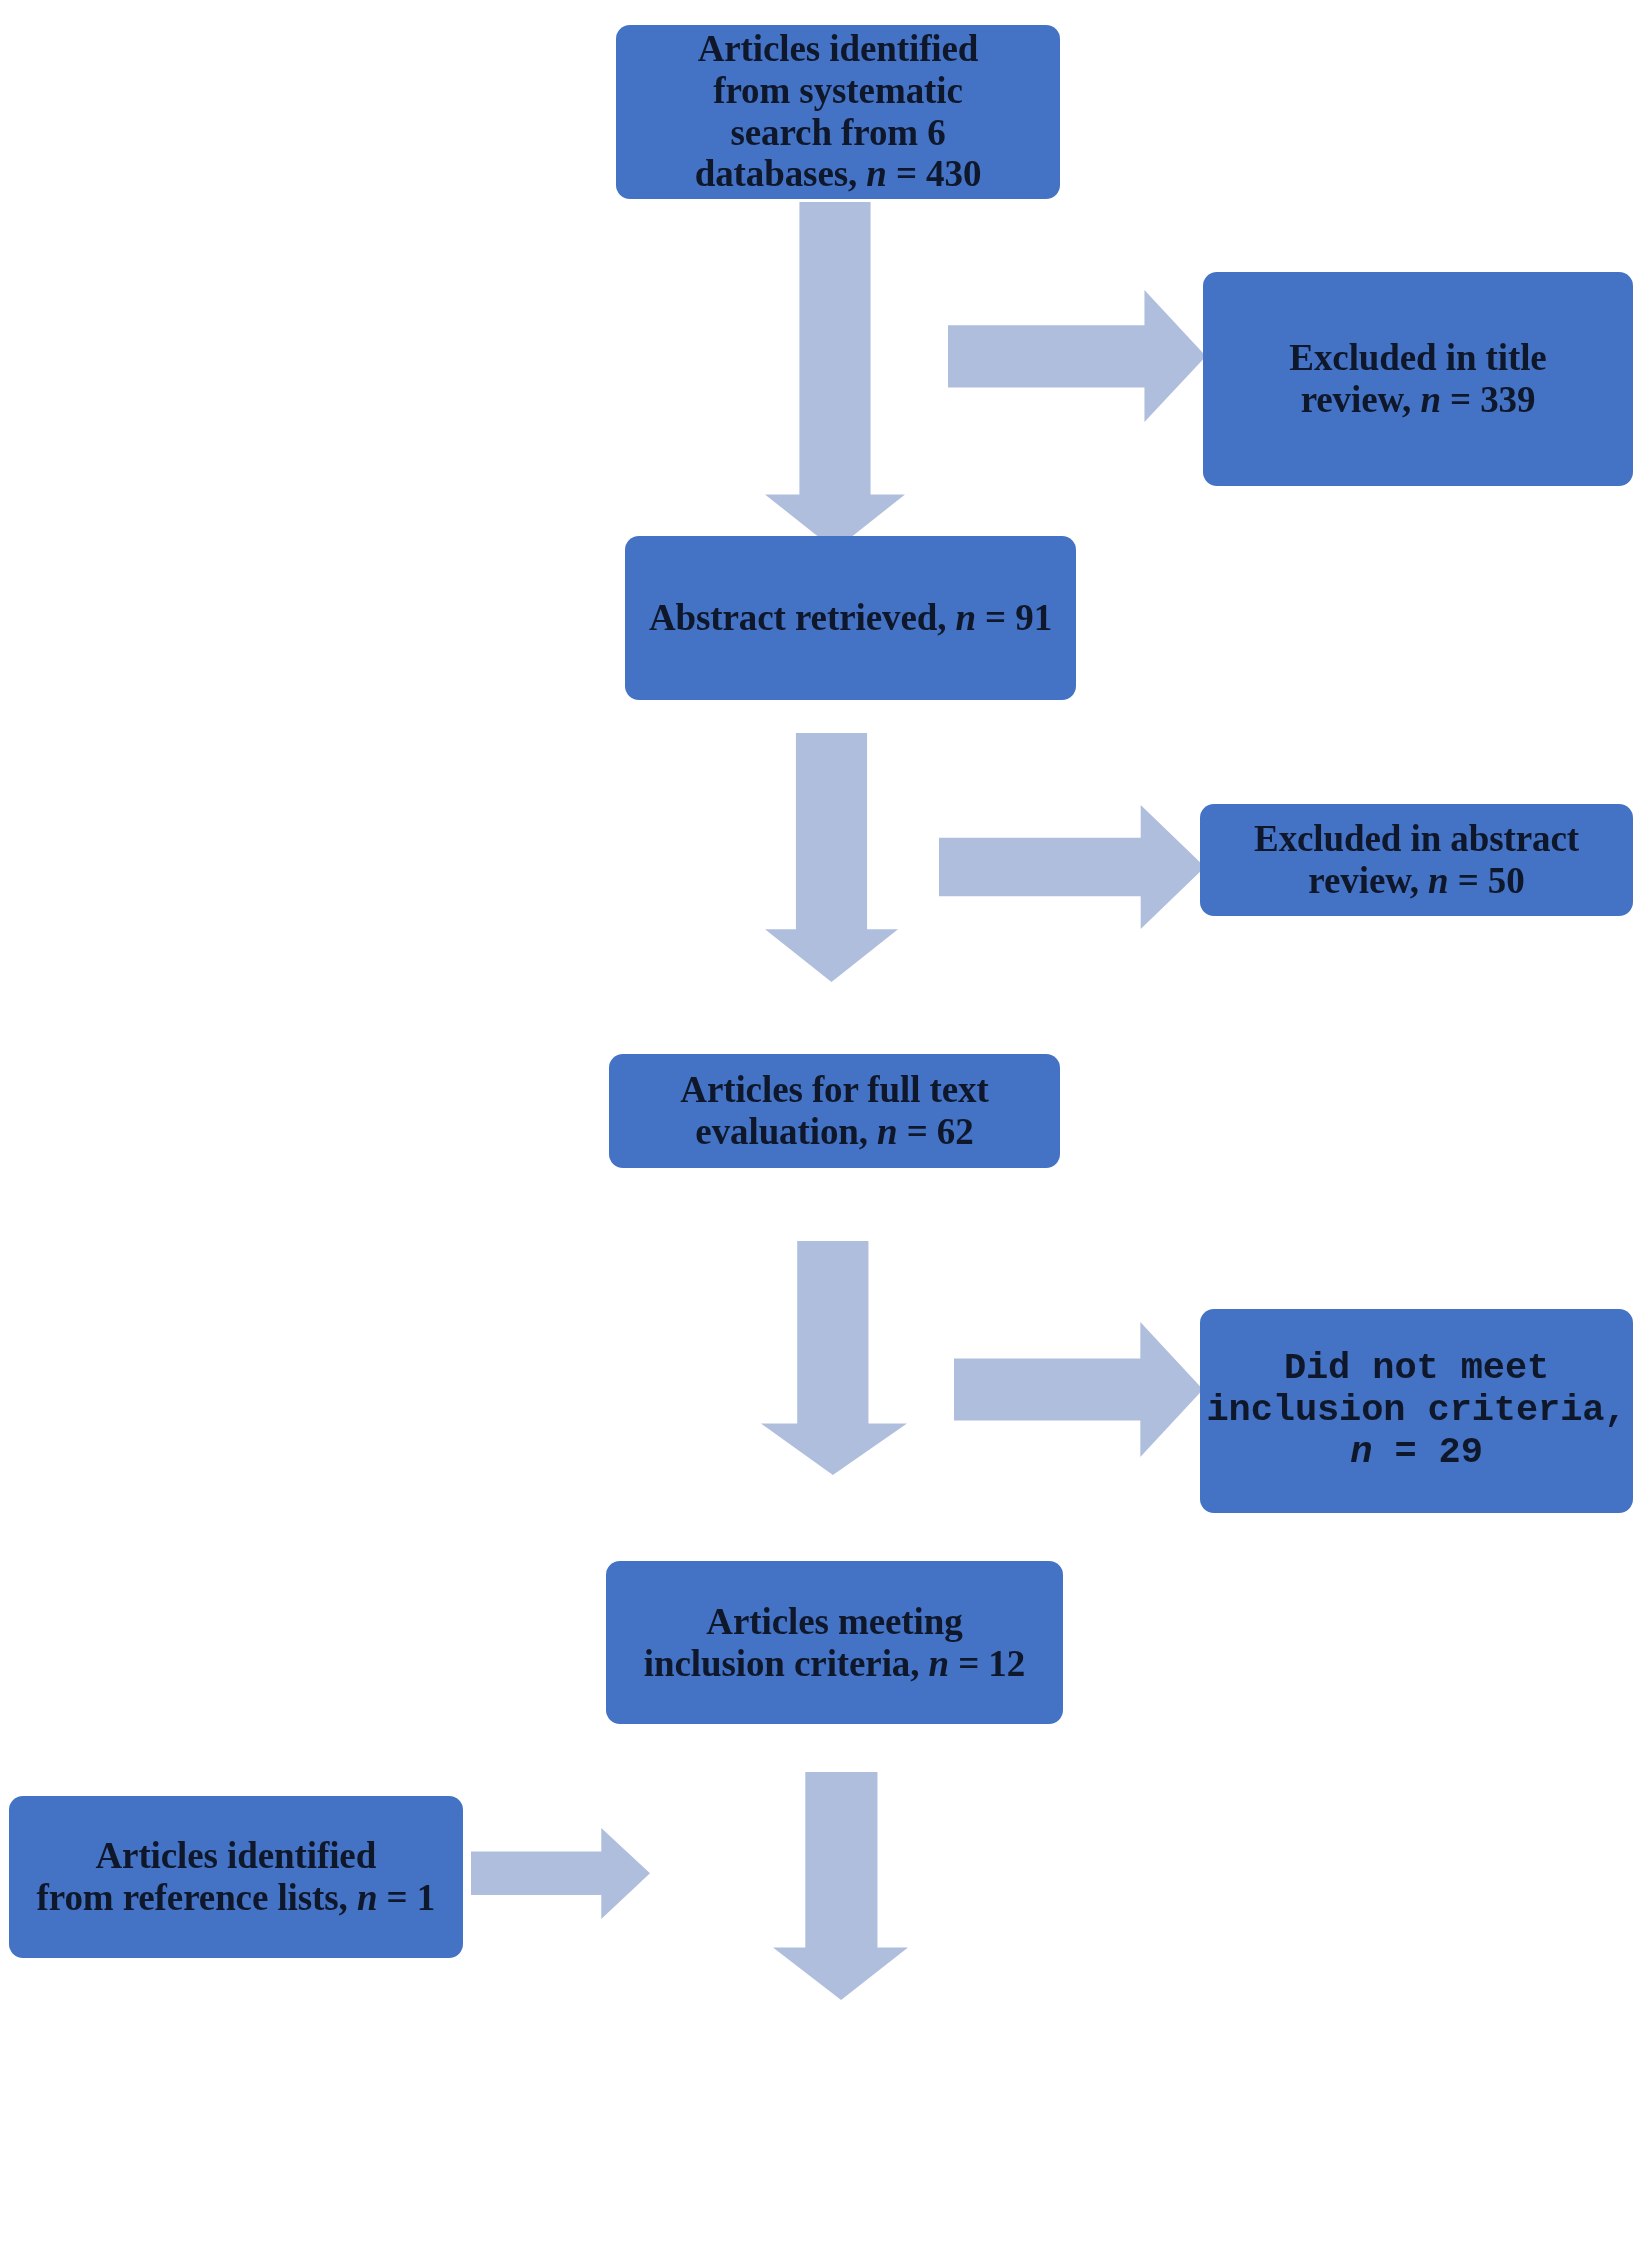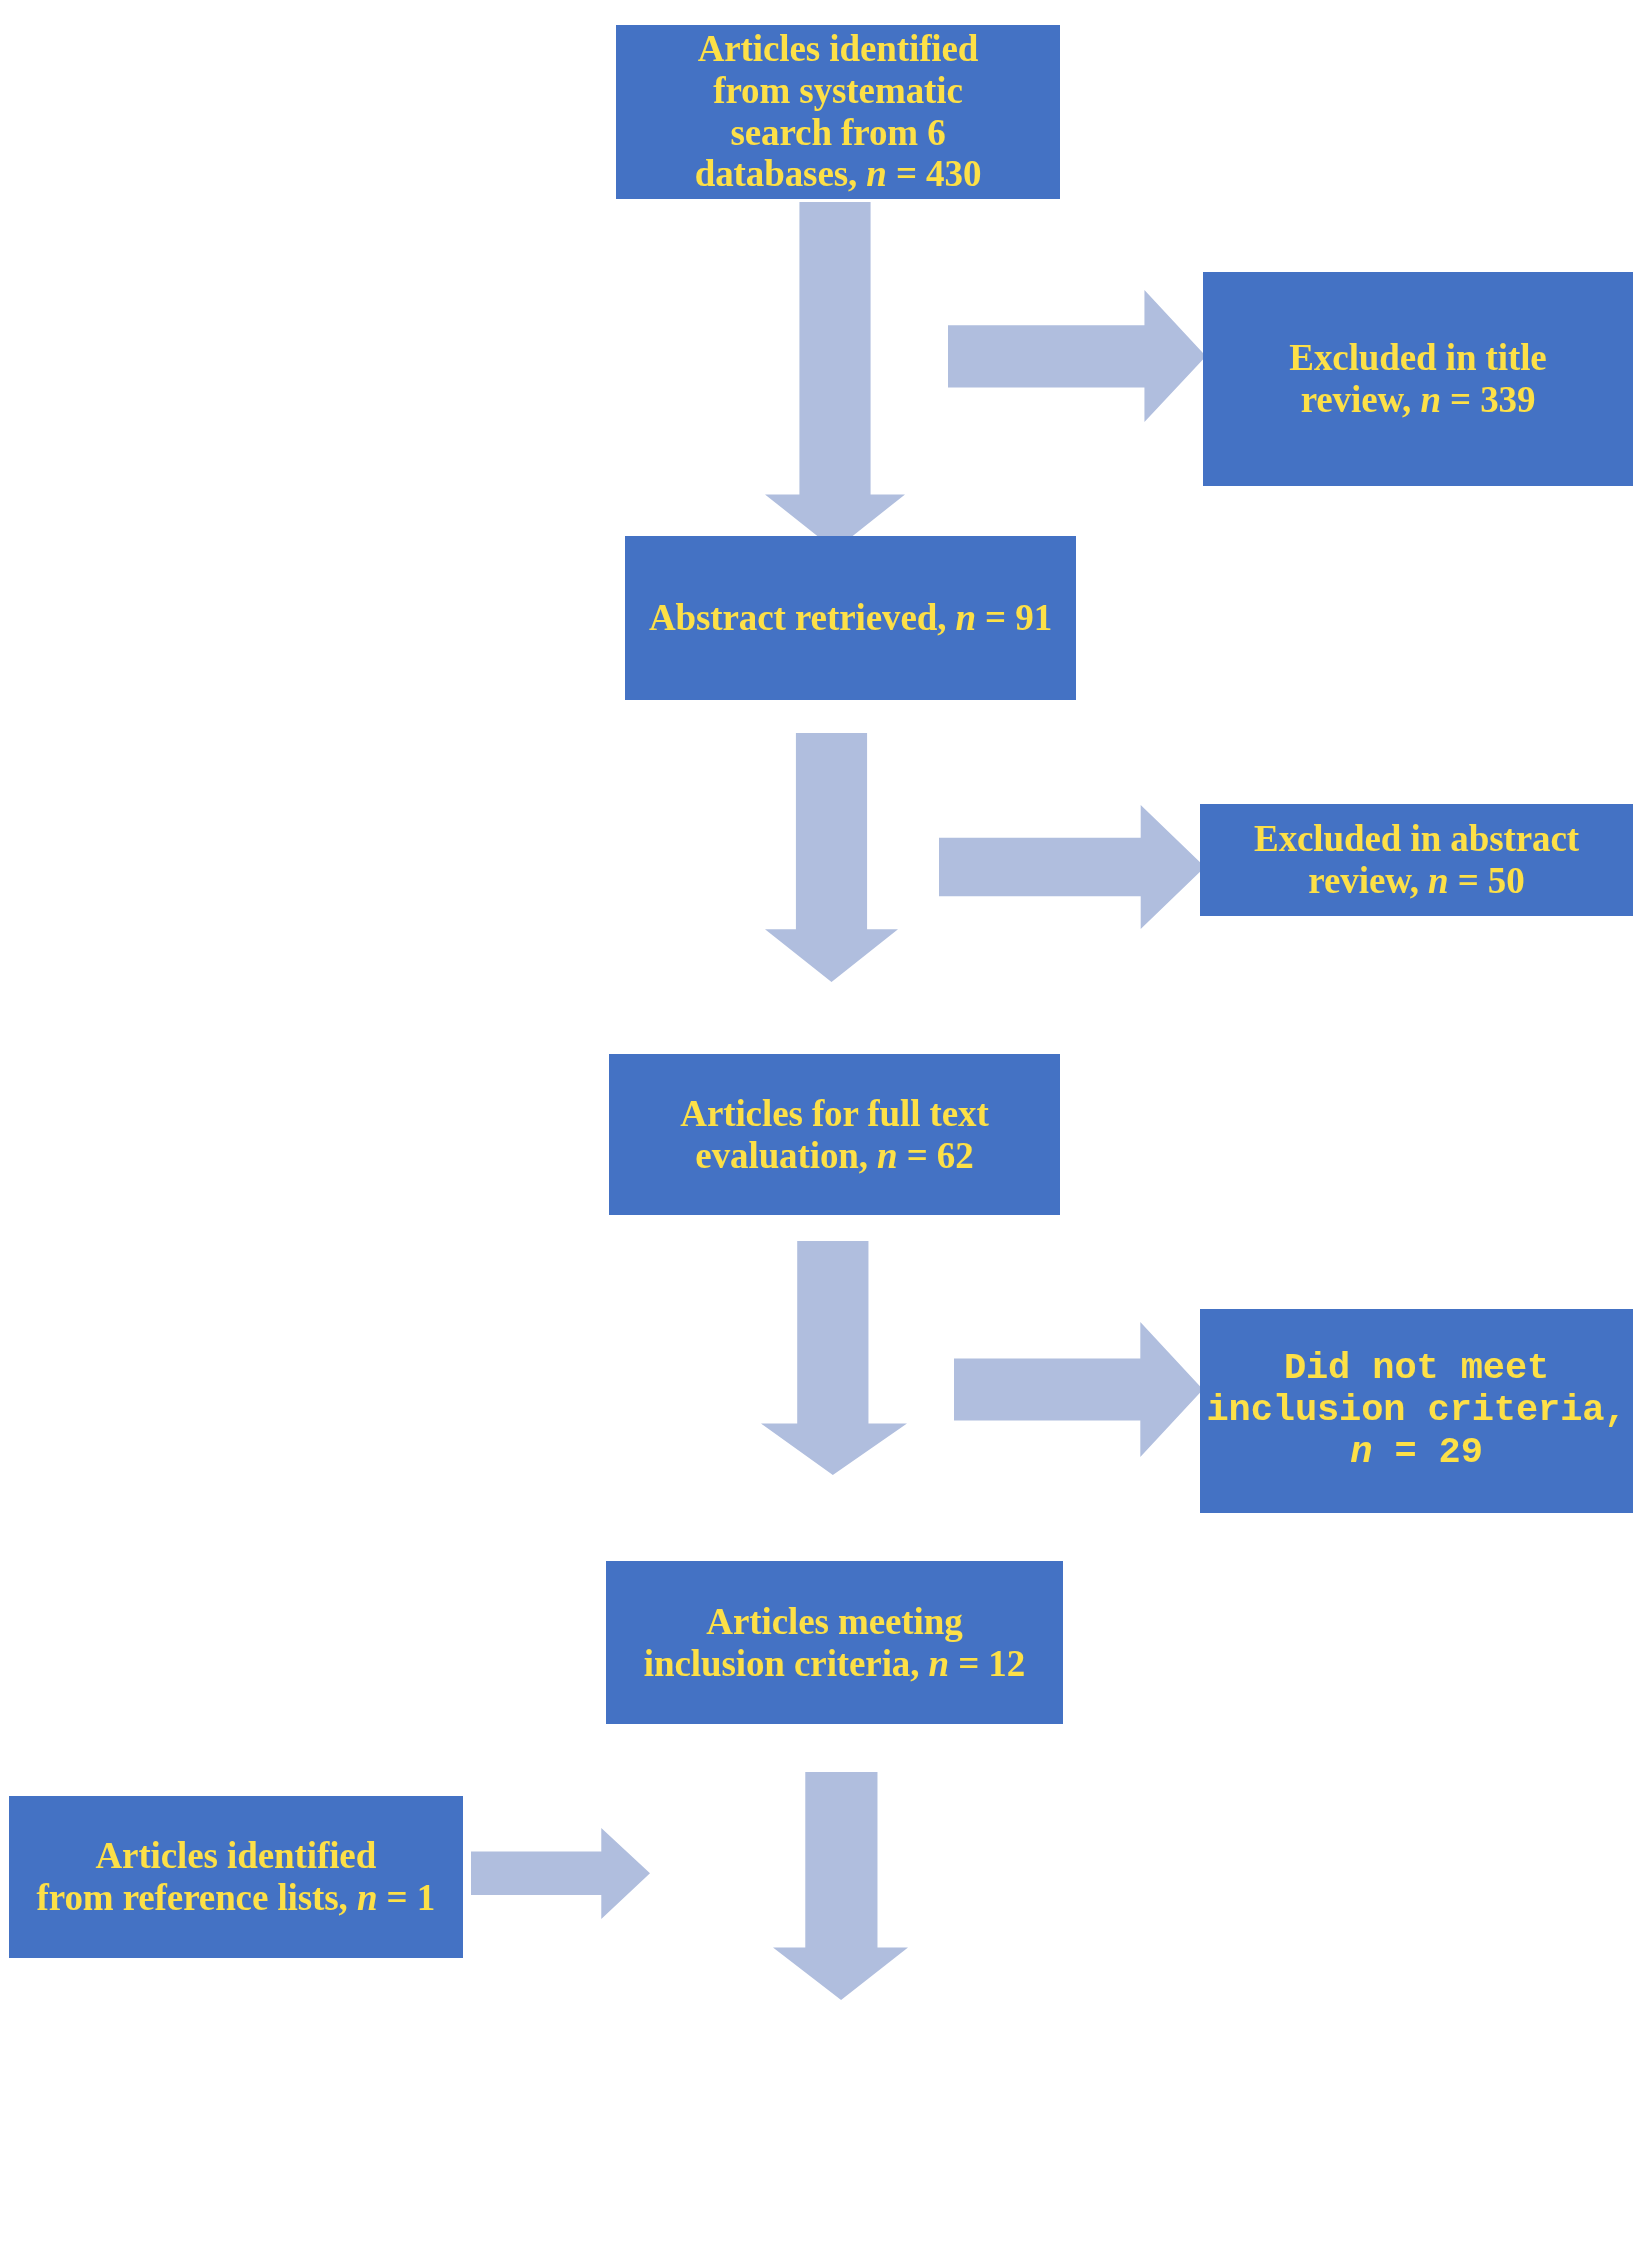--- a/index.html
+++ b/index.html
@@ -13,22 +13,22 @@
   #canvas {
     position: relative;
     width: 1650px;
     height: 2261px;
     background: #ffffff;
     overflow: hidden;
   }
   .node {
     position: absolute;
     background: #4472C4;
-    border-radius: 0;
-    color: #fde047;
+    border-radius: 14px;
+    color: #0f172a;
     font-weight: bold;
     display: flex;
     align-items: center;
     justify-content: center;
     text-align: center;
     line-height: 1.13;
     box-sizing: border-box;
     letter-spacing: -0.1px;
   }
   .node .txt {
@@ -46,21 +46,21 @@
   .arrow svg {
     display: block;
     width: 100%;
     height: 100%;
   }
   
   #node-identified      { left:616px; top:24.6px;   width:444px;  height:174px; font-size:37px; }
   #node-excluded-title  { left:1203px; top:272px;  width:430px;  height:214px; font-size:37px; }
   #node-abstract        { left:609px; top:536px;  width:451px;  height:164px; font-size:37px;margin-left:16px; }
   #node-excluded-abs    { left:1200px; top:804px; width:433px;  height:112px; font-size:37px; }
-  #node-fulltext        { left:609px; top:1054px; width:451px;  height:161px; font-size:37px; }
+  #node-fulltext        { left:609px; top:1054px; width:451px;  height:114px; font-size:37px; }
   #node-notmeet         { left:1200px; top:1309px; width:433px;  height:204px; font-size:37px;font-family:Liberation Mono, monospace; }
   #node-meeting         { left:606px; top:1561px; width:457px;  height:163px; font-size:37px; }
   #node-reference       { left:8.8px;   top:1796px; width:454px;  height:162px; font-size:37px; }
   #node-final           { left:603px; top:2079px; width:457px;  height:163px; font-size:37px; }
   
   #arrow-v1 { left:765px; top:202px;  width:140px; height:348px; }
   #arrow-v2 { left:765px; top:733px; width:133px; height:249px; }
   #arrow-v3 { left:761px; top:1241px; width:146px; height:234px; }
   #arrow-v4 { left:773px; top:1772px; width:135px; height:228px; }
   #arrow-h1 { left:948px; top:290px;  width:258px; height:132px; }

